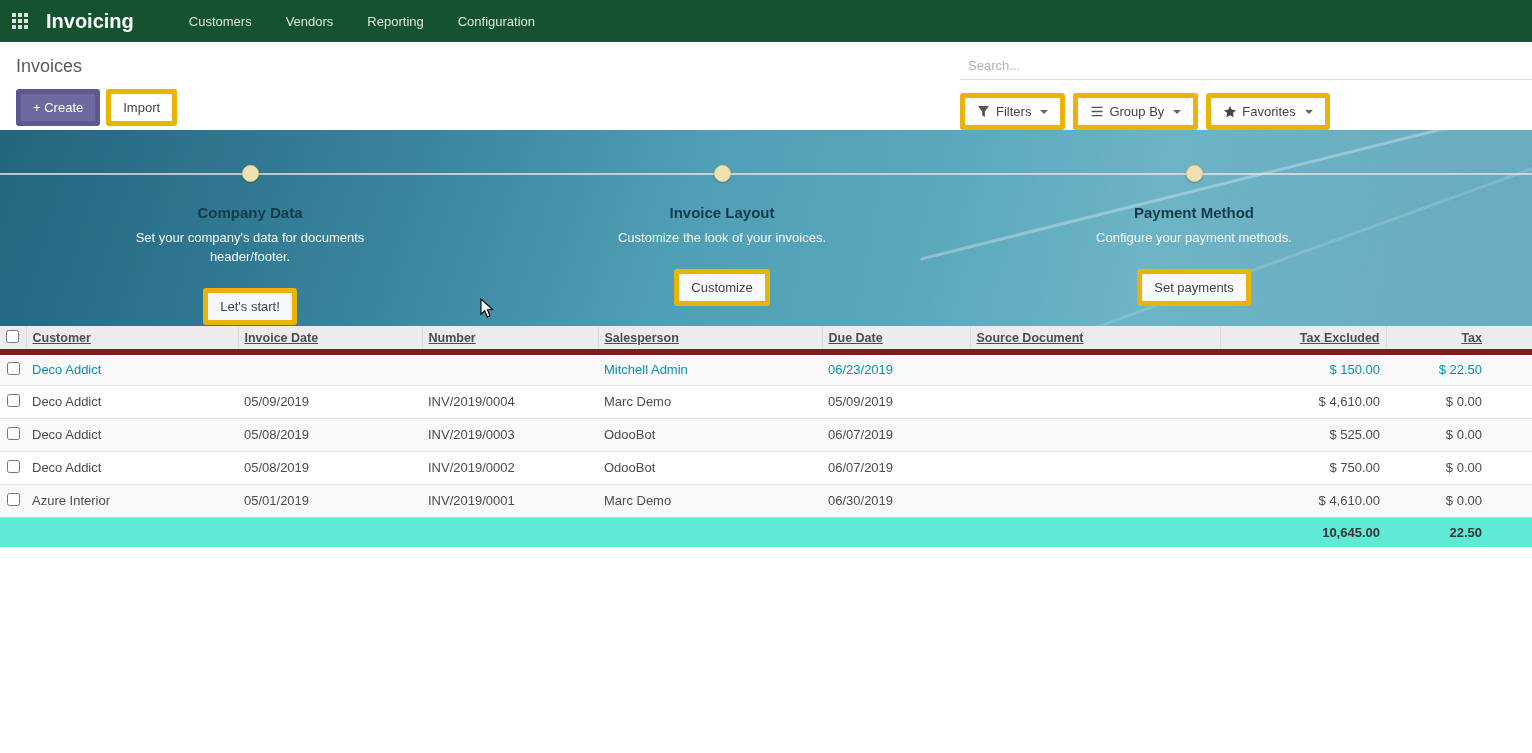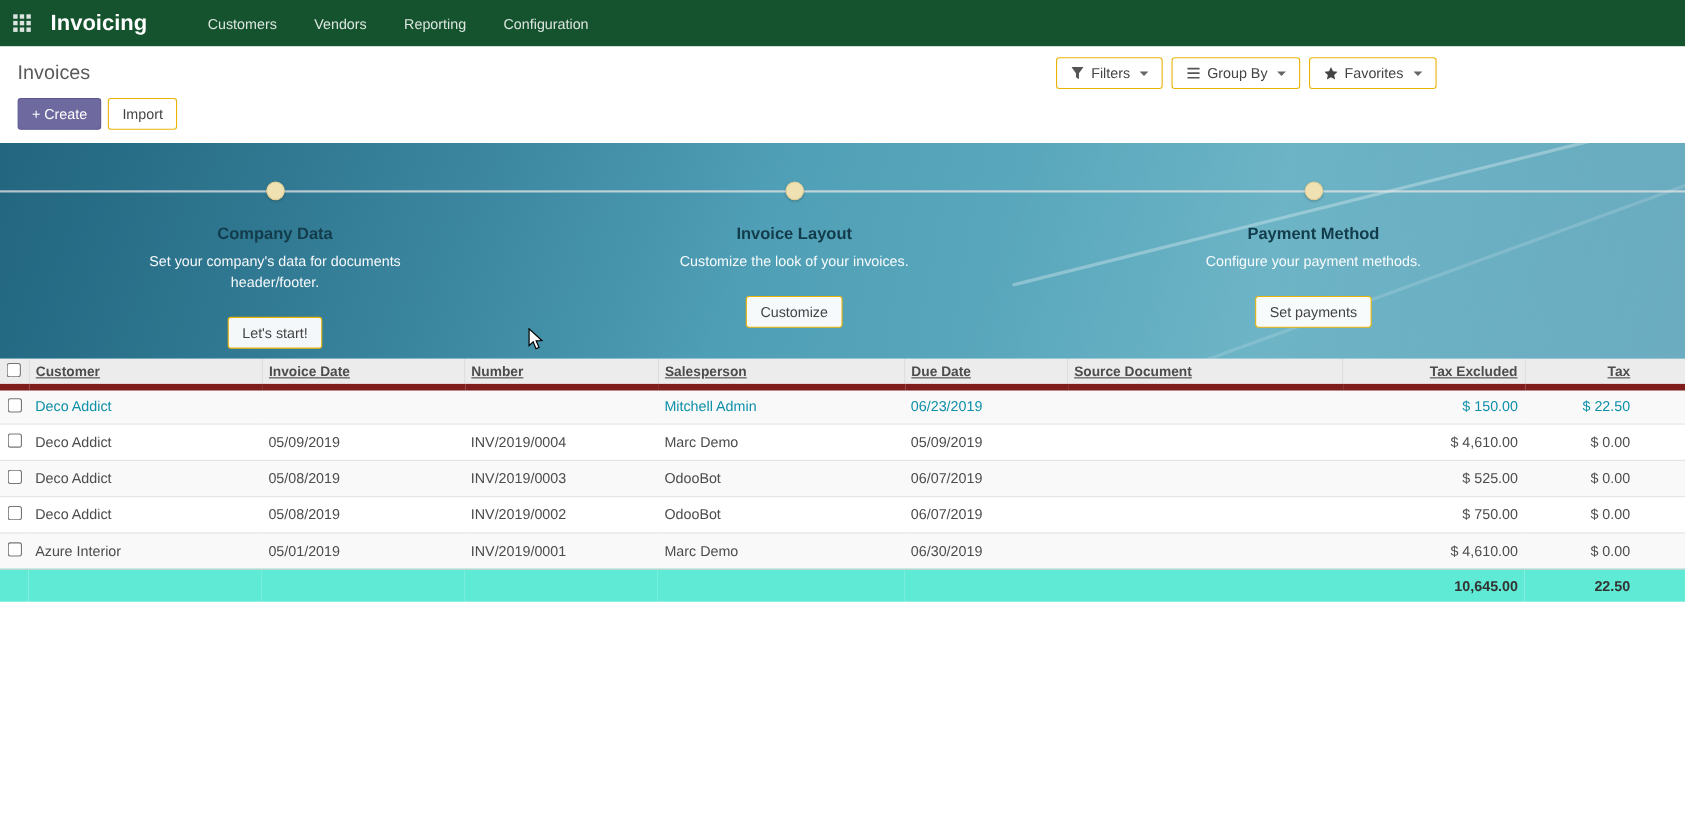--- a/index.html
+++ b/index.html
@@ -13,21 +13,21 @@
   .apps-grid span { background:rgba(255,255,255,.85); }
   .app-name { font-size:20px; font-weight:bold; margin:0 40px 0 6px; }
   .nav-menu { display:flex; gap:4px; font-size:13px; }
   .nav-item { padding:13px 15px; color:rgba(255,255,255,.85); cursor:pointer; }
 
   
   .control-panel { height:88px; display:flex; justify-content:space-between; padding:10px 0 0 16px;border-radius:12px; }
   .cp-left { display:flex; flex-direction:column; }
   .breadcrumb { font-size:18px; color:#5a5a5a; margin:4px 0 12px 0; }
   .btn-row { display:flex; gap:6px; }
-  .btn { font-size:13px; padding:6px 12px; border-radius:3px; border:1px solid #eab308;
+  .btn { font-size:13px; padding:6px 12px; border-radius:3px; border:5px solid #eab308;
          background:#fff; color:#444; cursor:pointer; }
   .btn-primary { background:#6e6a9f; border-color:#5d588f; color:#fff; }
   .cp-right { width:572px; display:flex; flex-direction:column; }
   .search-input { border:none; border-bottom:1px solid #d9d9d9; height:30px; font-size:13px;
                   padding:0 8px; outline:none; margin-bottom:13px; color:#444; width:100%; }
   .search-input::placeholder { color:#b3b3b3; }
   .filter-row { display:flex; gap:8px; }
   .drop-btn { display:flex; align-items:center; gap:6px; }
   .caret { display:inline-block; width:0; height:0; border-left:4px solid transparent;
            border-right:4px solid transparent; border-top:4px solid #666; margin-left:3px; }
@@ -98,20 +98,21 @@
 
 <section class="control-panel">
   <div class="cp-left">
     <div class="breadcrumb">Invoices</div>
     <div class="btn-row">
       <button class="btn btn-primary"><span>+</span> <span>Create</span></button>
       <button class="btn">Import</button>
     </div>
   </div>
   <div class="cp-right">
+    <input class="search-input" placeholder="Search..." style="">
     <div class="filter-row">
       <button class="btn drop-btn">
         <span class="ico">
           <svg width="11" height="11" viewBox="0 0 12 12">
               <path d="M0 0h12L7.5 6v6l-3-2V6z" fill="#555"></path>
             </svg>
         </span>
         <span>Filters</span>
           <span class="caret"></span>
       </button>

